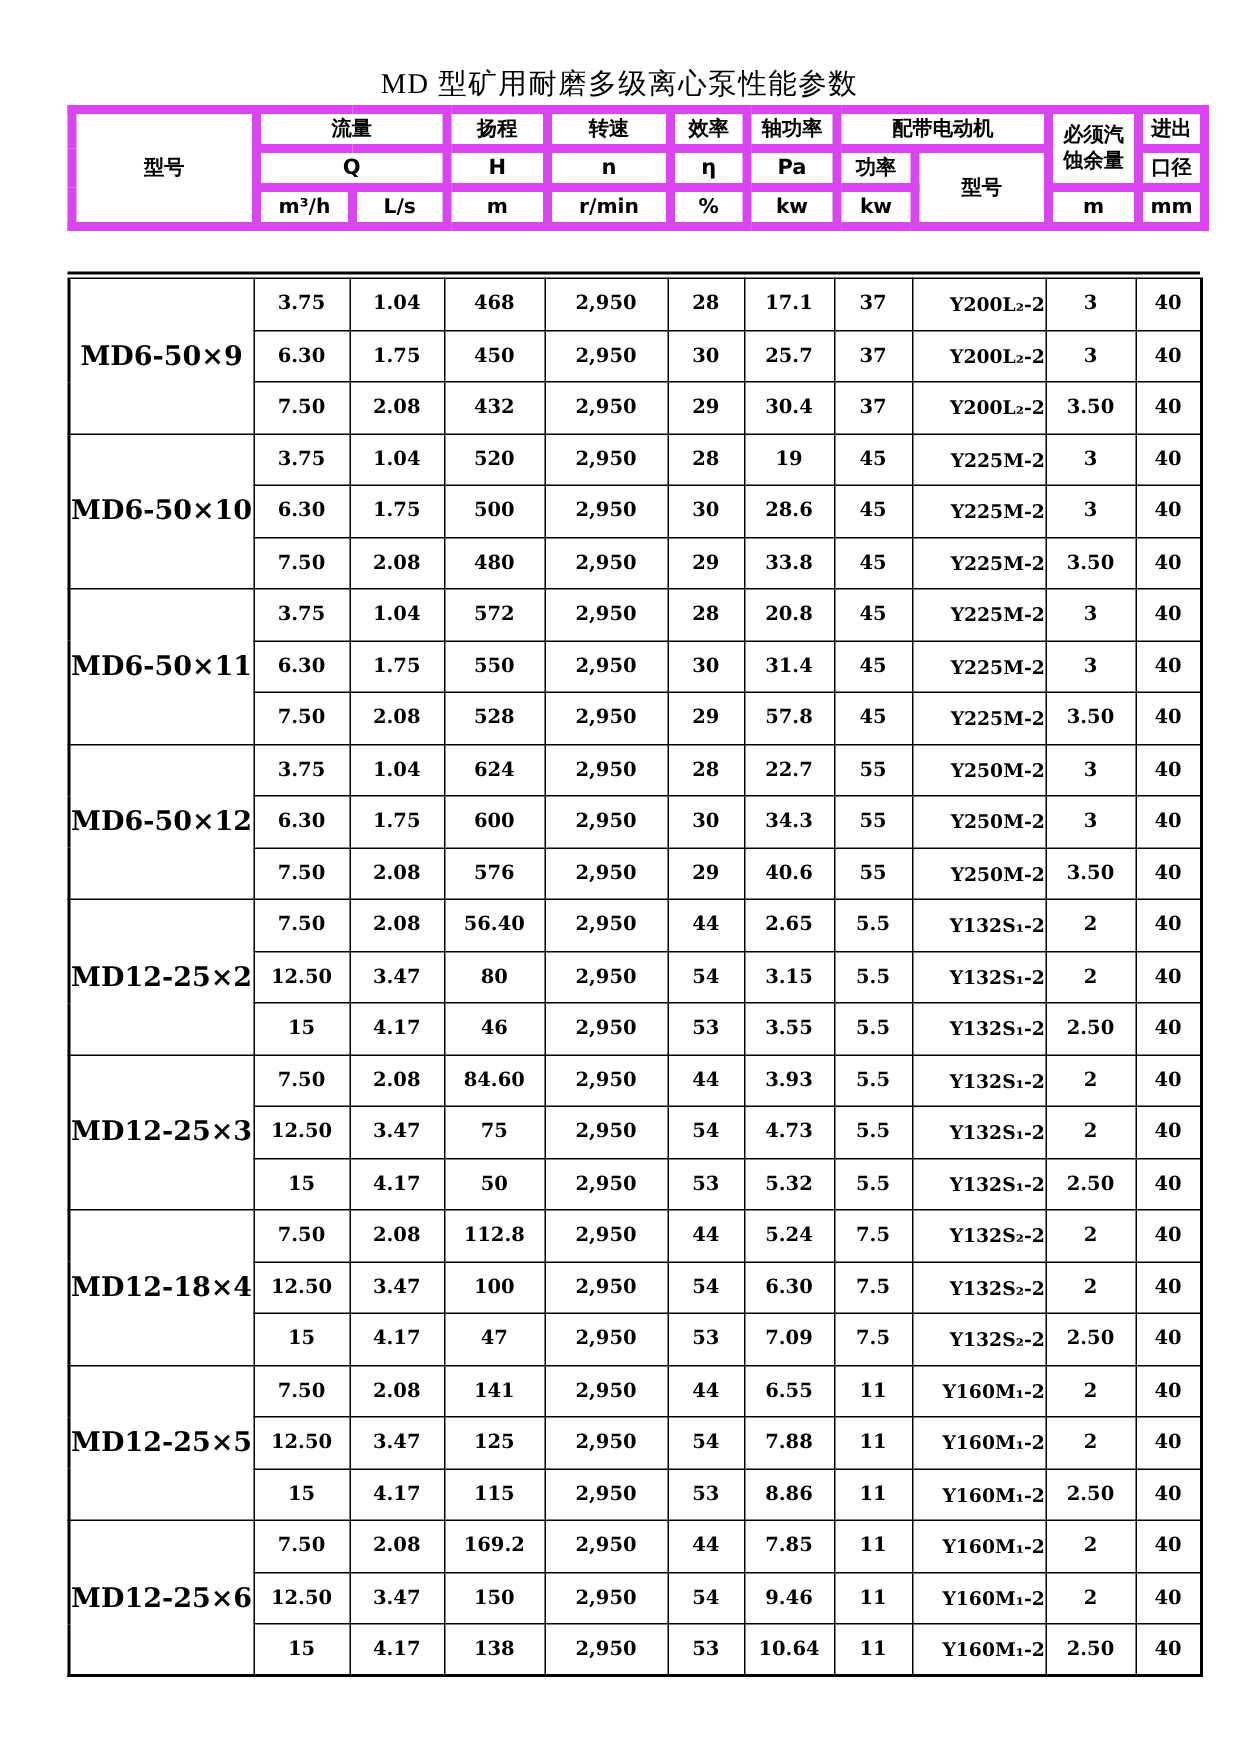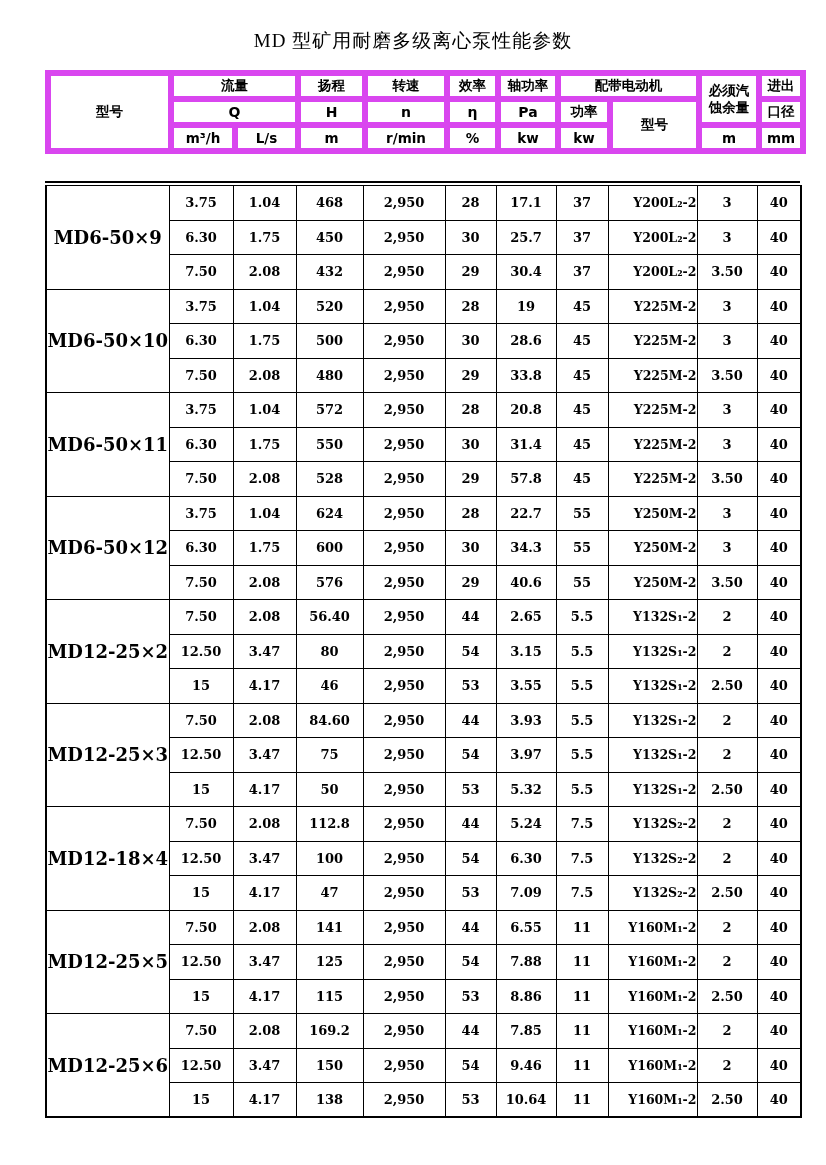--- a/index.html
+++ b/index.html
@@ -2,21 +2,21 @@
 <html><head>
 <meta charset="utf-8">
 <style>
   html,body { margin:0; padding:0; background:#ffffff; }
   .page {
     position:relative; width:826px; height:1165px; background:#fff;
     font-family:"Liberation Serif", serif; color:#000;
     overflow:hidden;
   }
   .title {
-    position:absolute; top:28px; left:0; width:100%;
+    position:absolute; top:43px; left:0; width:100%;
     text-align:center; font-size:19px; letter-spacing:1px;
     font-family:"Liberation Serif", serif; font-weight:500;
   }
   table { border-collapse:collapse; table-layout:fixed; }
   
   .hdr {
     position:absolute; left:45px; top:70px; width:755px;
     border:2px solid #000;
   }
   .hdr td {
@@ -319,21 +319,21 @@
           <td class="motor">Y132S₁-2</td>
           <td>2</td>
           <td>40</td>
         </tr>
         <tr>
           <td>12.50</td>
           <td>3.47</td>
           <td>75</td>
           <td>2,950</td>
           <td>54</td>
-          <td>3.97</td>
+          <td>4.73</td>
           <td>5.5</td>
           <td class="motor">Y132S₁-2</td>
           <td>2</td>
           <td>40</td>
         </tr>
         <tr>
           <td>15</td>
           <td>4.17</td>
           <td>50</td>
           <td>2,950</td>

